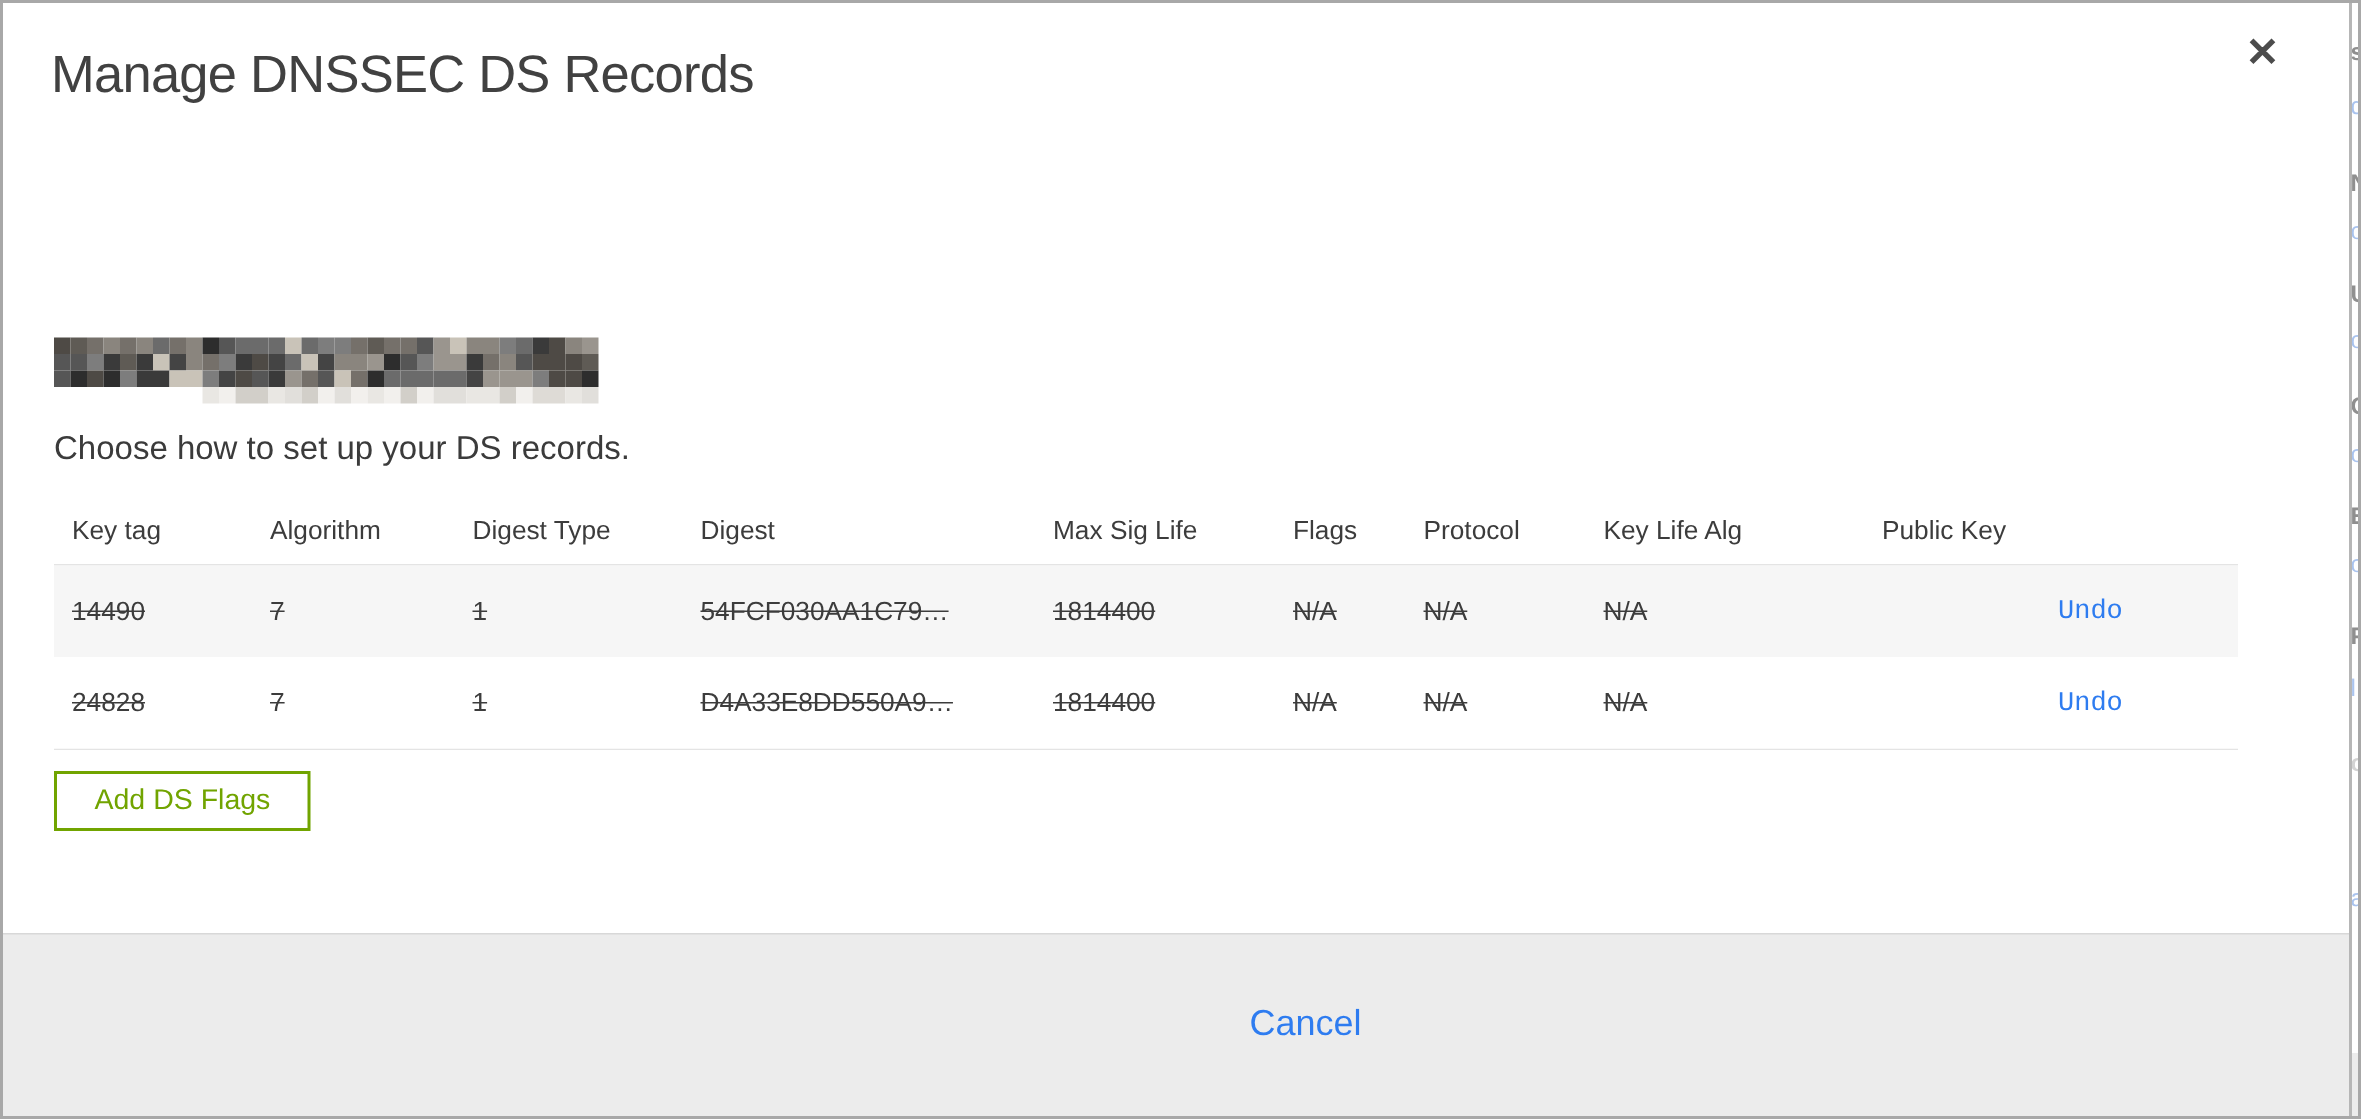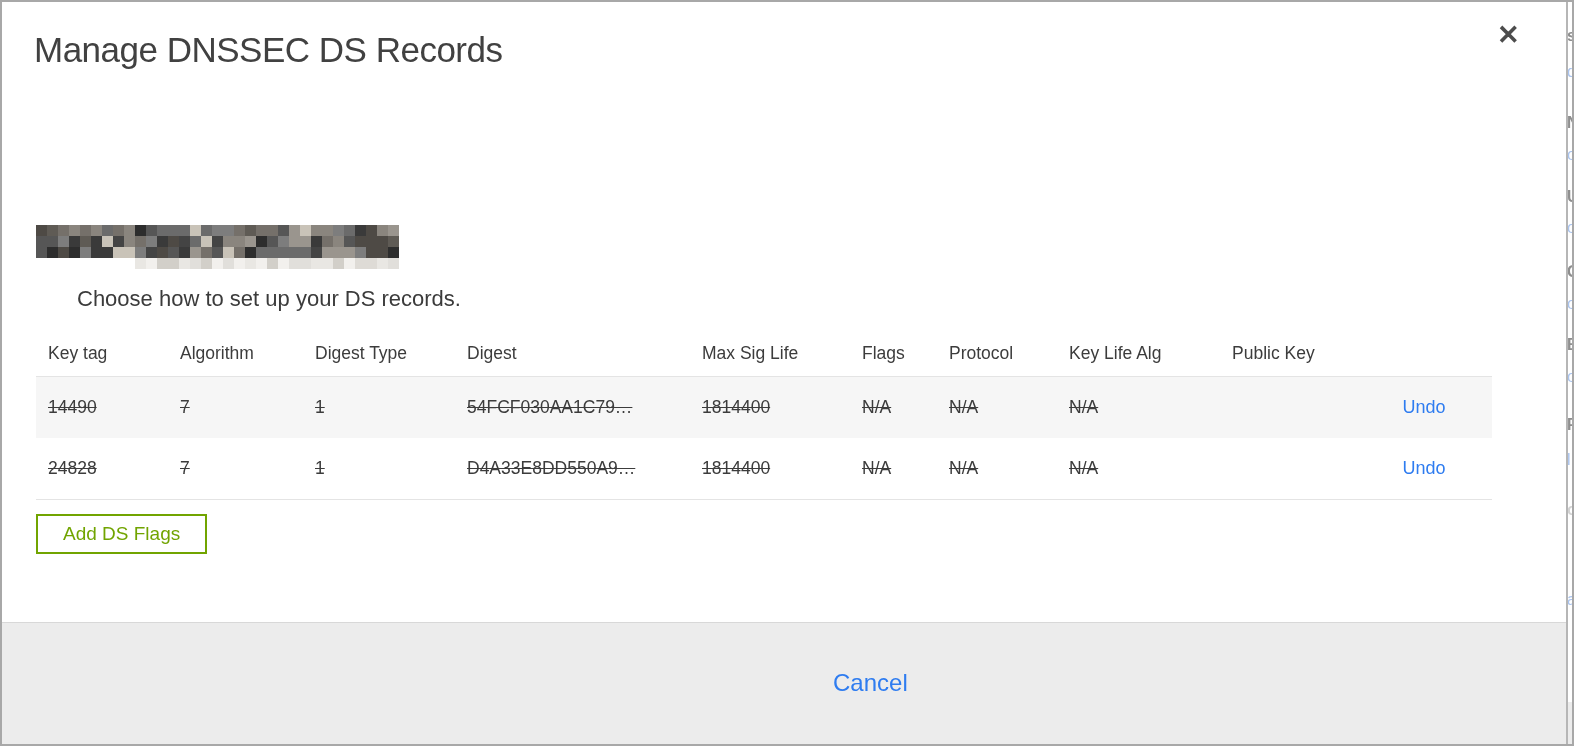--- a/index.html
+++ b/index.html
@@ -25,32 +25,32 @@
     letter-spacing:-0.5px;font-weight:400;
   }
   .close-x{
     position:absolute;left:1497px;top:22px;font-size:27px;font-weight:bold;
     color:#4c4c4c;cursor:pointer;line-height:1;
   }
   
   .mosaic{position:absolute;left:36px;top:225px;width:363px;height:45px;}
   .mosaic .px{position:absolute;width:11px;height:11px;}
 
-  .instruction{position:absolute;left:36px;top:286px;font-size:22px;color:#3b3b3b;margin-left:41px;}
+  .instruction{position:absolute;left:36px;top:286px;font-size:22px;color:#3b3b3b;}
 
   
   .ds-table{position:absolute;left:36px;top:330px;width:1456px;font-size:17.5px;color:#3c3c3c;}
   .thead{display:flex;height:46px;align-items:center;}
   .tbody{border-top:1px solid #e4e4e4;border-bottom:1px solid #e4e4e4;}
   .trow{display:flex;align-items:center;height:61px;background:#fff;}
   .trow.shaded{background:#f6f6f6;}
   .td,.th{padding-left:12px;box-sizing:border-box;overflow:hidden;white-space:nowrap;}
   .c1{width:132px;} .c2{width:135px;} .c3{width:152px;} .c4{width:235px;}
   .c5{width:160px;} .c6{width:87px;}  .c7{width:120px;} .c8{width:163px;}
-  .c9{width:140px;} .c10{flex:1;text-align:center;padding-right:16px;}
+  .c9{width:140px;text-align:center;} .c10{flex:1;text-align:left;padding-right:16px;font-family:Liberation Mono, monospace;}
   .deleted .td.strike{text-decoration:line-through;}
   a.link{color:#2e7cf0;text-decoration:none;cursor:pointer;}
   .undo-cell{font-size:18px;}
 
   .add-btn{
     position:absolute;left:36px;top:514px;height:40px;box-sizing:border-box;
     background:#fff;border:2px solid #71a400;color:#71a400;
     font-size:19px;padding:0 25px;cursor:pointer;display:flex;align-items:center;
     font-family:"Liberation Sans",sans-serif;
   }

